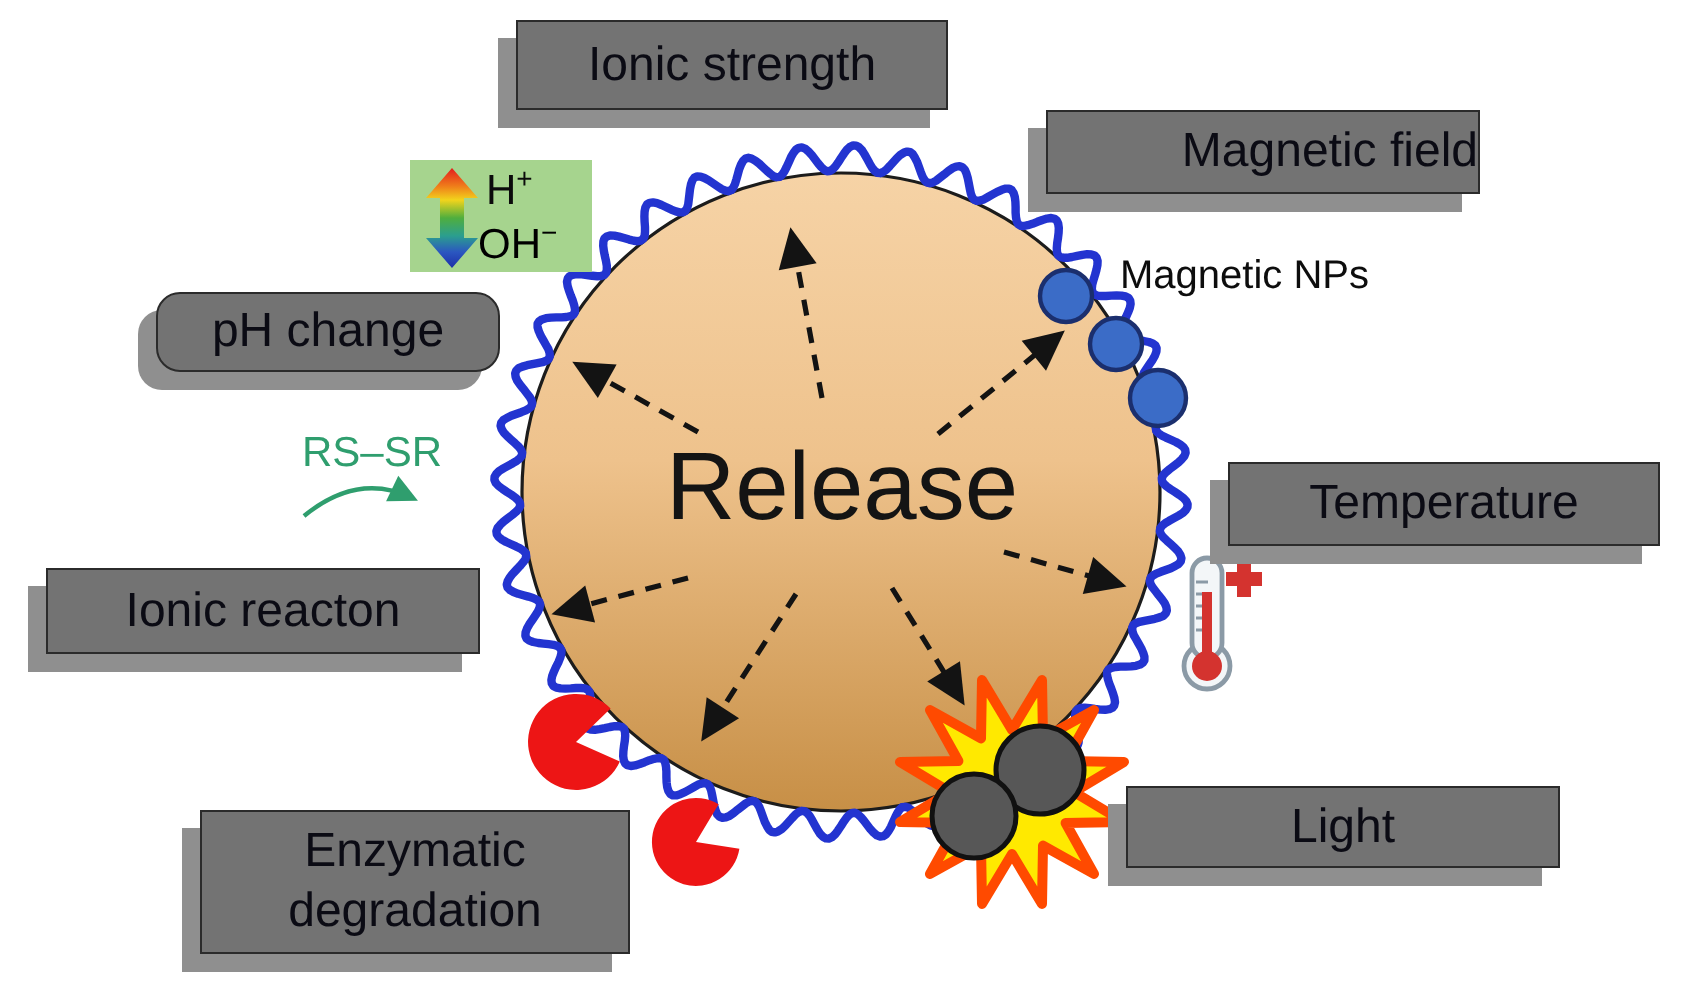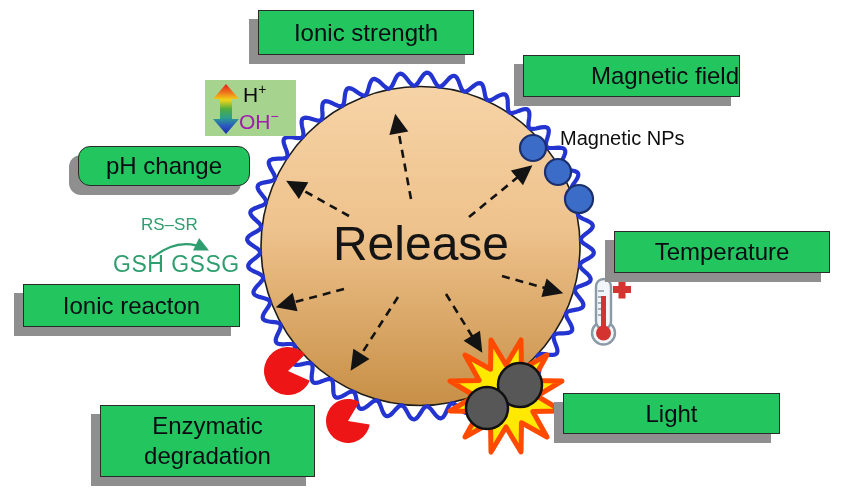--- a/index.html
+++ b/index.html
@@ -2,51 +2,51 @@
 <html><head>
 <meta charset="utf-8">
 <style>
   html,body{margin:0;padding:0;background:#ffffff;}
   .stage{
     position:relative;width:844px;height:495px;background:#ffffff;overflow:hidden;
     font-family:"Liberation Sans","DejaVu Sans",sans-serif;
   }
   .stage svg.main{position:absolute;left:0;top:0;}
   .box{
-    position:absolute;background:#22c55e;border:1.7px solid #2b2b2b;
+    position:absolute;background:#737373;border:1.7px solid #2b2b2b;
     box-shadow:-9px 9px 0 #8f8f8f;
     display:flex;align-items:center;justify-content:center;
     font-size:24px;color:#0b0b14;text-align:center;line-height:1.25;
   }
   .box .inner{display:block;}
   .box-ionic{left:258px;top:10px;width:214px;height:43px;}
   .box-magfield{left:523px;top:55px;width:215px;height:40px;justify-content:flex-end;}
   .box-ph{left:78px;top:146px;width:170px;height:38px;border-radius:12px;}
   .box-redox{left:23px;top:284px;width:215px;height:41px;}
   .box-enzym{left:100px;top:405px;width:213px;height:70px;text-align:center;}
   .box-enzym .inner{width:175px;}
   .box-temp{left:614px;top:231px;width:214px;height:40px;}
   .box-light{left:563px;top:393px;width:215px;height:39px;text-align:center;}
   .free-text{position:absolute;color:#0d0d0d;}
   .mag-nps{left:560px;top:127px;font-size:20px;}
   .chem{color:#2f9e6e;}
-  .rs-sr{left:141px;top:215px;font-size:17px;width:80px;text-align:left;}
+  .rs-sr{left:141px;top:215px;font-size:21px;width:80px;text-align:right;}
   .gsh{left:113px;top:251px;font-size:23px;letter-spacing:0.5px;}
   .release{
     left:421px;top:246px;transform:translate(-50%,-54%);
     font-family:Liberation Sans, sans-serif;
     font-size:48px;color:#141414;white-space:nowrap;
   }
   .ph-box{
     position:absolute;left:205px;top:80px;width:91px;height:56px;
     background:#a6d48e;
   }
   .ph-box svg{position:absolute;left:6px;top:4px;}
   .ph-acid{position:absolute;left:38px;top:1px;font-size:21px;color:#0b0b0b;}
-  .ph-base{position:absolute;left:34px;top:28px;font-size:21px;color:#a21caf;}
+  .ph-base{position:absolute;left:34px;top:28px;font-size:21px;color:#000000;}
   .ph-box sup{font-size:14px;}
 </style>
 </head>
 <body>
 
 <div class="stage">
 
   <svg class="main" width="844" height="495" viewBox="0 0 844 495">
     <defs>
       <linearGradient id="coreGrad" x1="0" y1="0" x2="0" y2="1">
@@ -122,21 +122,20 @@
   </div>
   <div class="box box-temp">
     <span class="inner">Temperature</span>
   </div>
   <div class="box box-light">
     <span class="inner">Light</span>
   </div>
 
   <div class="free-text mag-nps">Magnetic NPs</div>
   <div class="free-text chem rs-sr">RS–SR</div>
-  <div class="free-text chem gsh">GSH GSSG</div>
 
   <div class="ph-box">
     <svg width="30" height="50" viewBox="0 0 30 50">
       <defs>
         <linearGradient id="phGrad" x1="0" y1="0" x2="0" y2="1">
           <stop offset="0" stop-color="#e31d1d"></stop>
           <stop offset="0.18" stop-color="#ef7c1a"></stop>
           <stop offset="0.32" stop-color="#f2d41c"></stop>
           <stop offset="0.5" stop-color="#4fae3e"></stop>
           <stop offset="0.68" stop-color="#2b9e8f"></stop>

